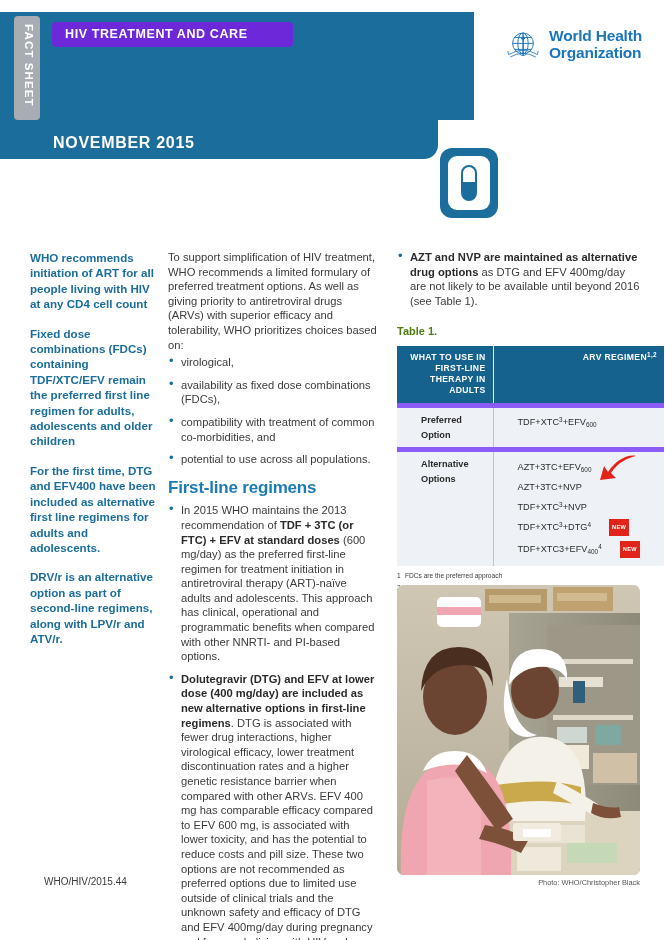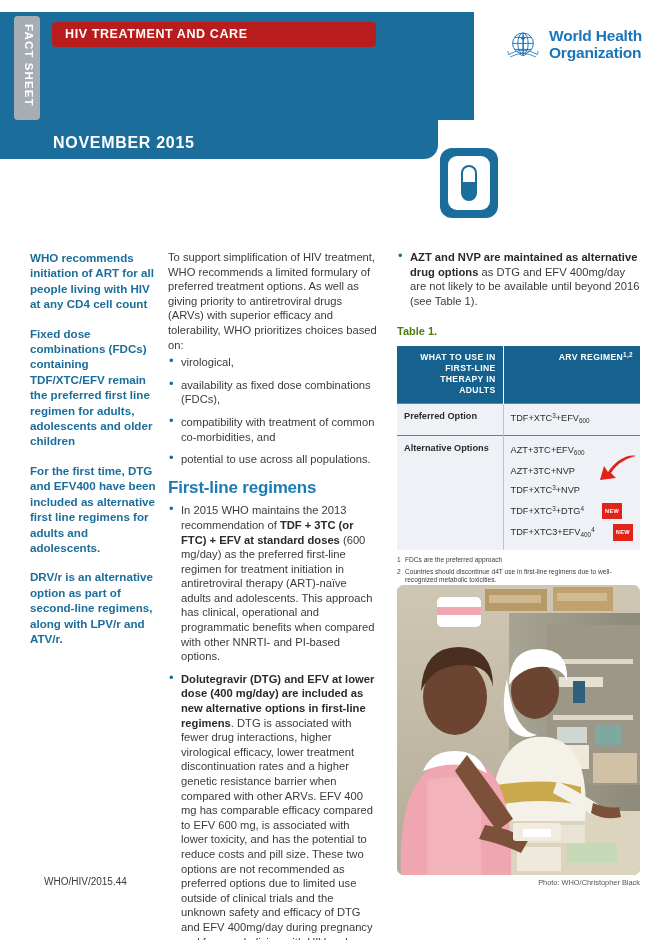--- a/index.html
+++ b/index.html
@@ -36,22 +36,22 @@
     transform-origin: left top;
     position: absolute; left: 21px; top: 8px;
     white-space: nowrap;
     color: #ffffff;
     font-size: 11.5px;
     font-weight: bold;
     letter-spacing: 1.1px;
   }
   .eyebrow {
     position: absolute; left: 52px; top: 22px;
-    width: 324px; height: 25px;
-    background: #b91c1c;
+    width: 241px; height: 25px;
+    background: #6d28d9;
     border-radius: 4px;
     color: #ffffff;
     font-size: 12.5px;
     font-weight: bold;
     letter-spacing: 0.6px;
     line-height: 25px;
     padding-left: 13px;
   }
   .title {
     position: absolute; left: 52px; top: 50px;
@@ -168,23 +168,23 @@
     letter-spacing: 0.35px;
     line-height: 11px;
     padding: 6px 7px 7px 7px;
     vertical-align: top;
     border-right: 1px solid #ffffff;
   }
   table.arv th:last-child { border-right: none; }
   table.arv td {
     font-size: 9.2px;
     color: #2b2b2b;
-    padding: 5px 7px;
+    padding: 5px 24px;
     vertical-align: top;
-    border-top: 1px solid #8b5cf6;
+    border-top: 5px solid #8b5cf6;
     border-right: 1px solid #b9c6d2;
   }
   table.arv td:last-child { border-right: none; }
   table.arv td.label { font-weight: bold; width: 47%; }
   .regimen-line { padding: 2.5px 0; position: relative; white-space: nowrap; }
   sub { font-size: 6.4px; vertical-align: baseline; position: relative; top: 2px; }
   sup { font-size: 6.4px; vertical-align: baseline; position: relative; top: -3px; }
   .new-badge {
     display: inline-block;
     background: #e2231a;

